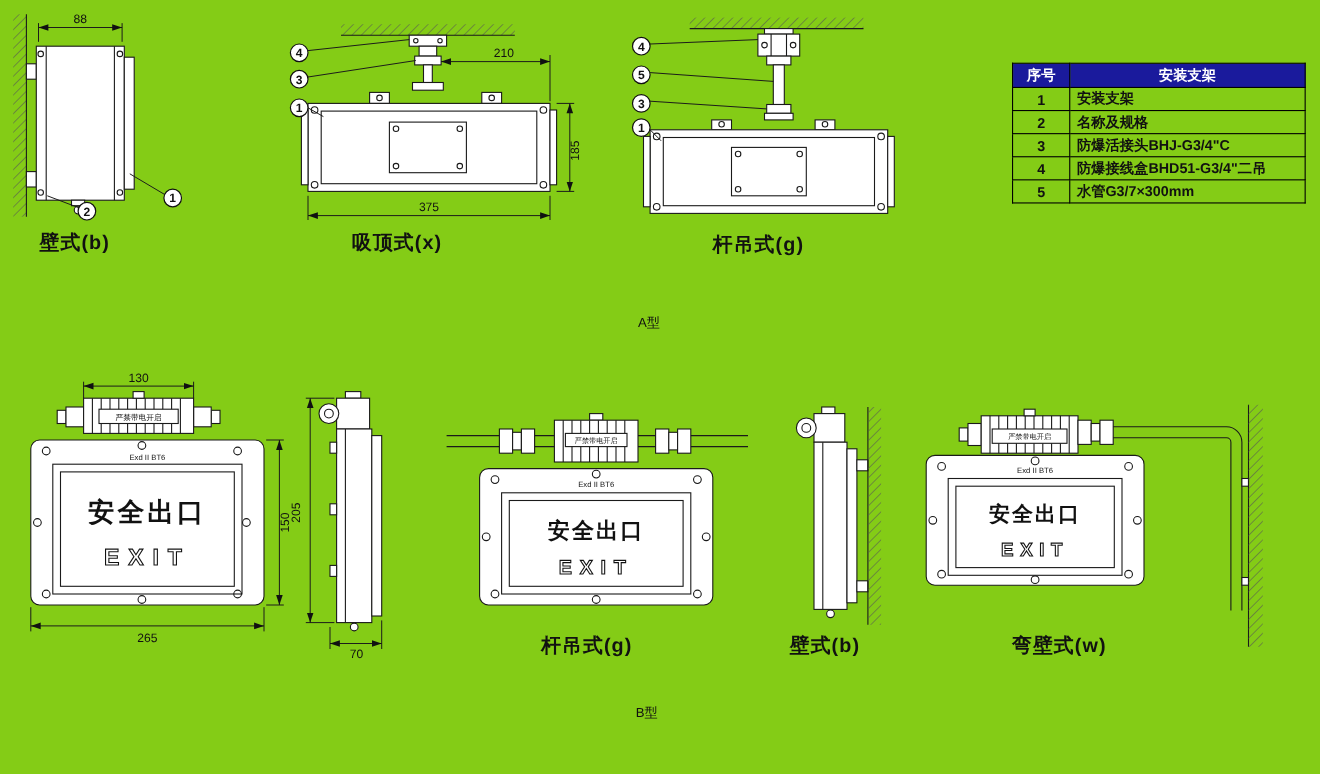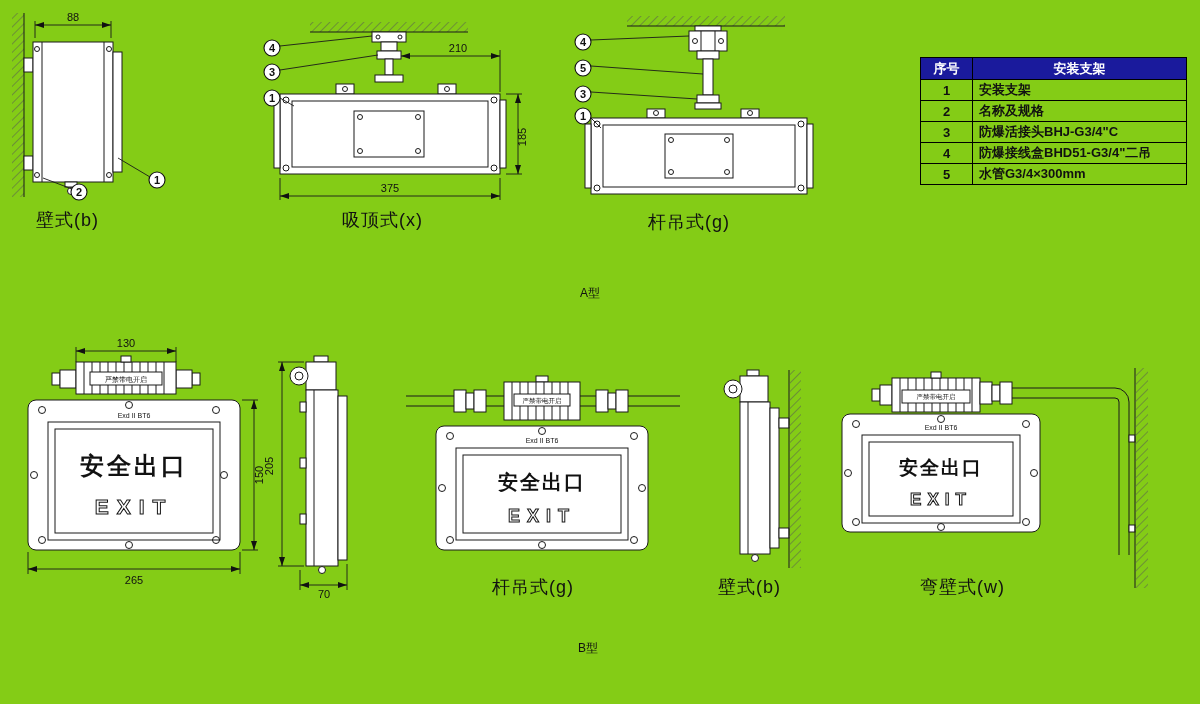--- a/index.html
+++ b/index.html
@@ -1,19 +1,19 @@
 <!DOCTYPE html>
 <html><head>
 <meta charset="utf-8">
 <style>
   * { margin:0; padding:0; box-sizing:border-box; }
   html,body { background:#ffffff; font-family:"Liberation Sans", sans-serif; }
   .canvas { position:relative; width:1200px; height:704px; background:#84cc16; overflow:hidden; }
   .view { position:absolute; }
-  .view-label { position:absolute; font-weight:normal; font-size:18px; color:#111; letter-spacing:1px; }
+  .view-label { position:absolute; font-weight:bold; font-size:18px; color:#111; letter-spacing:1px; }
   .section-label { position:absolute; font-size:12px; color:#111; }
 
   
   .ln   { stroke:#1a1a1a; stroke-width:1; fill:none; }
   .fw   { fill:#ffffff; stroke:#1a1a1a; stroke-width:1; }
   .bolt { fill:#ffffff; stroke:#1a1a1a; stroke-width:1; }
   .dim  { stroke:#1a1a1a; stroke-width:0.9; fill:none; }
   .hatchfill { fill:url(#hatch); stroke:none; }
   .dimtxt { font-size:11px; fill:#111; }
   .callout-circle { fill:#fff; stroke:#111; stroke-width:1.1; }
@@ -145,21 +145,21 @@
       <line class="dim" x1="32" y1="60" x2="130" y2="45"></line>
       <circle class="callout-circle" cx="24" cy="62" r="8"></circle>
       <text class="callout-num" x="24" y="66">3</text>
     </g>
     <g>
       <line class="dim" x1="32" y1="88" x2="46" y2="96"></line>
       <circle class="callout-circle" cx="24" cy="88" r="8"></circle>
       <text class="callout-num" x="24" y="92">1</text>
     </g>
   </svg>
-  <div class="view-label" style="left:342px;top:208px">吸顶式(x)</div>
+  <div class="view-label" style="left:320px;top:208px">吸顶式(x)</div>
 
   <svg class="view" style="left:555px;top:8px" width="270" height="200">
     <g>
       <rect class="hatchfill" x="72" y="8" width="158" height="10"></rect>
       <line class="ln" x1="72" y1="18" x2="230" y2="18"></line>
     </g>
     <g>
       <rect class="fw" x="140" y="18" width="26" height="5"></rect>
       <rect class="fw" x="134" y="23" width="38" height="20"></rect>
       <line class="ln" x1="146" y1="23" x2="146" y2="43"></line>
@@ -238,21 +238,21 @@
       <tr>
         <td class="no">3</td>
         <td>防爆活接头BHJ-G3/4"C</td>
       </tr>
       <tr>
         <td class="no">4</td>
         <td>防爆接线盒BHD51-G3/4"二吊</td>
       </tr>
       <tr>
         <td class="no">5</td>
-        <td>水管G3/4×300mm</td>
+        <td>水管G3/7×300mm</td>
       </tr>
     </tbody>
   </table>
 
   <div class="section-label" style="left:580px;top:285px">A型</div>
 
   <svg class="view" style="left:18px;top:338px" width="252" height="252">
     <g>
       <line class="dim" x1="58" y1="24" x2="58" y2="9"></line>
       <line class="dim" x1="158" y1="24" x2="158" y2="9"></line>

